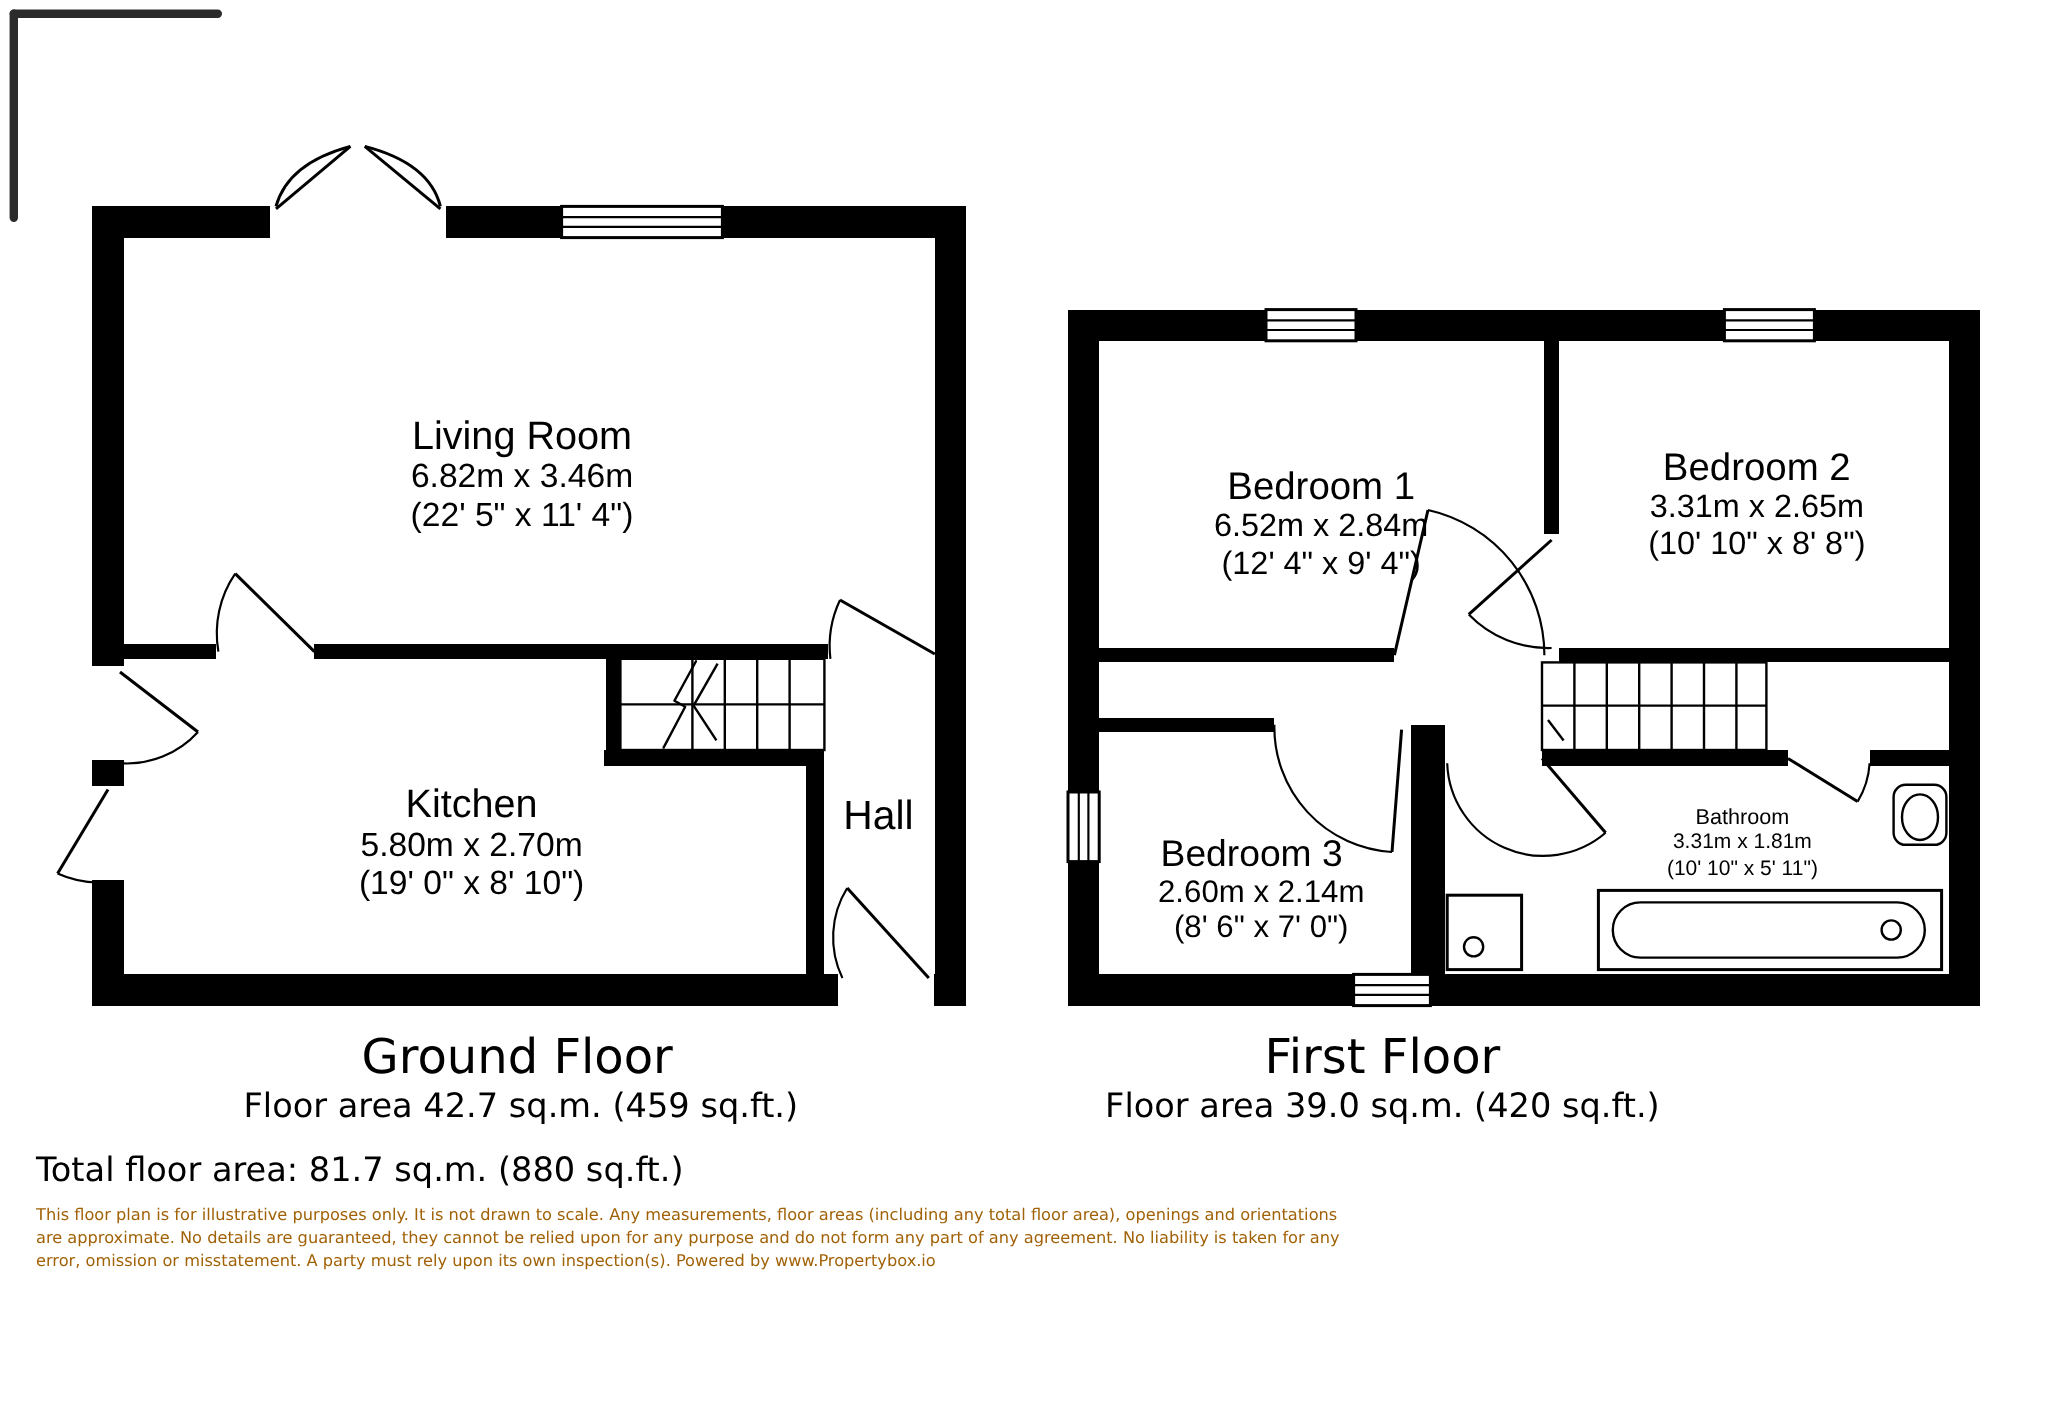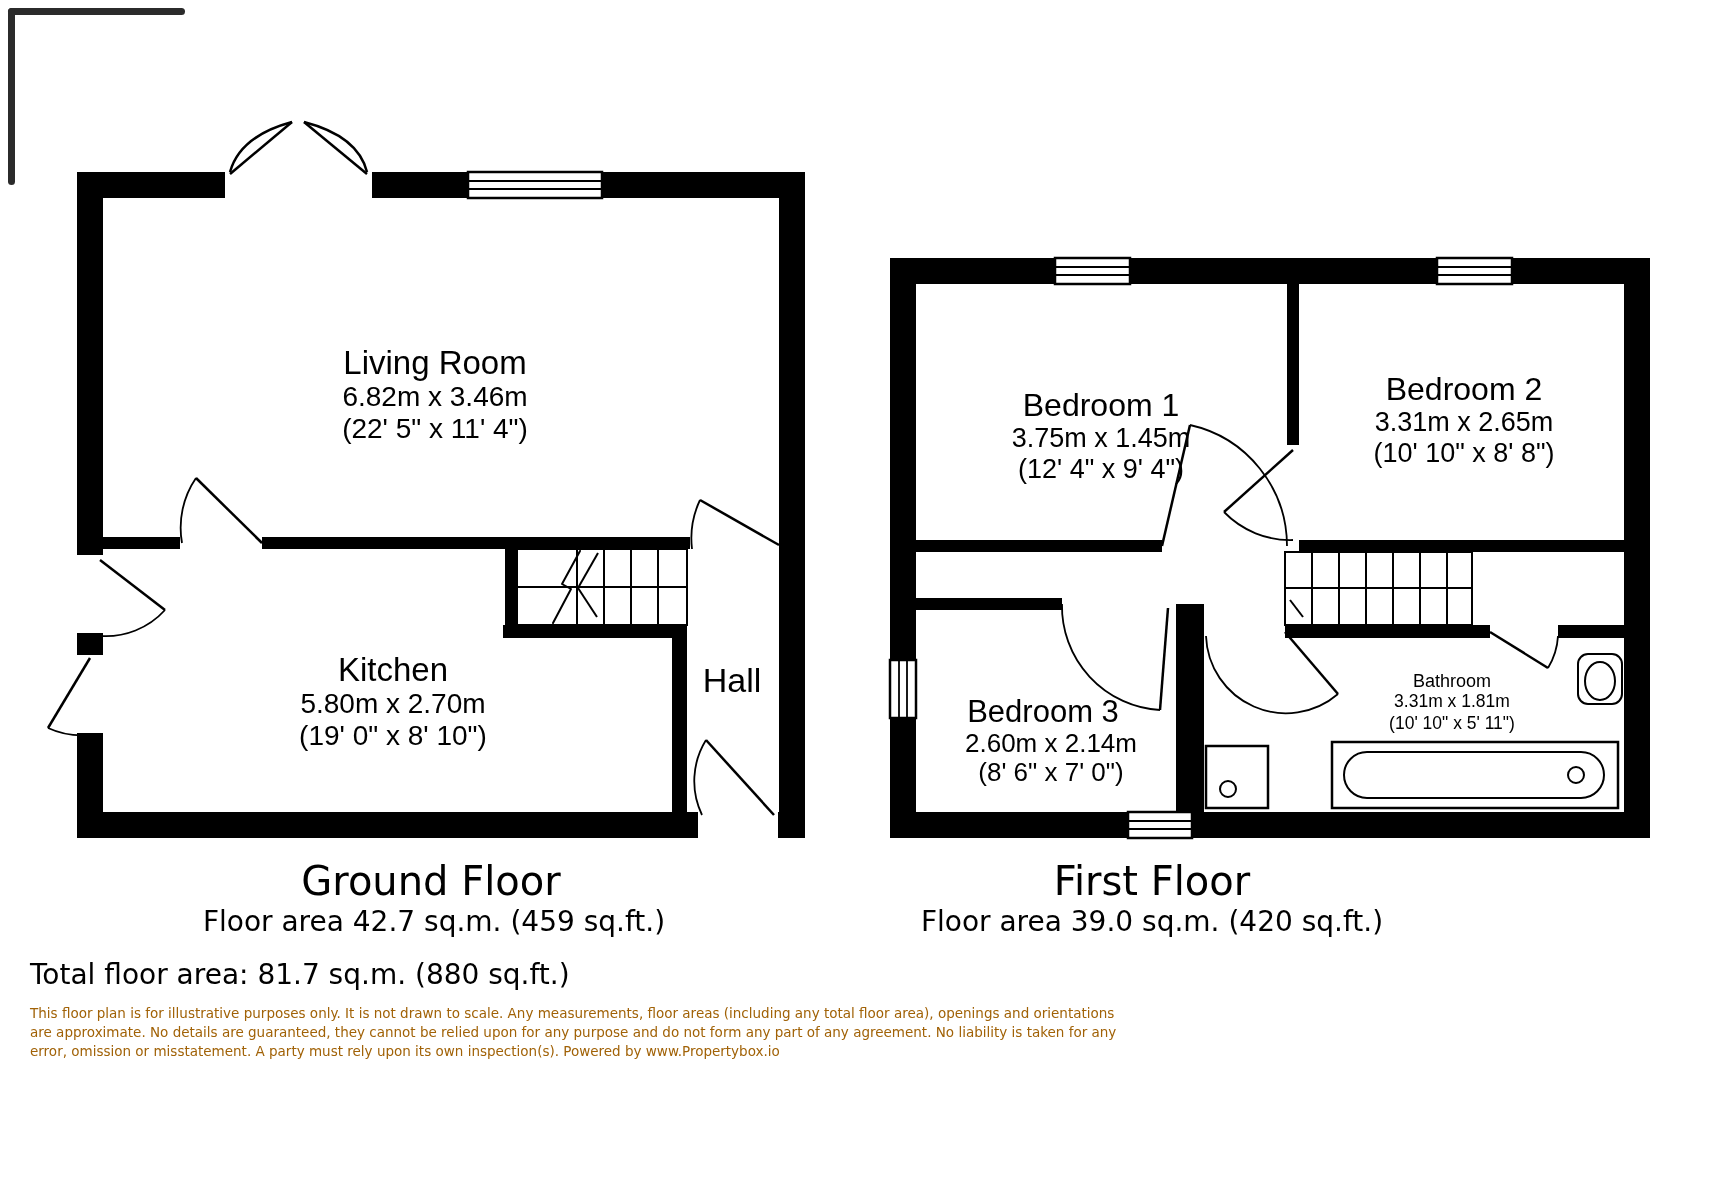--- a/index.html
+++ b/index.html
@@ -223,21 +223,21 @@
     <div class="rd-lg">5.80m x 2.70m</div>
     <div class="rd-lg">(19' 0" x 8' 10")</div>
   </div>
 
   <div class="room-label" style="left:732px;top:661px;">
     <div style="font-size:34px;">Hall</div>
   </div>
 
   <div class="room-label" style="left:1101px;top:387px;">
     <div class="rn-md">Bedroom 1</div>
-    <div class="rd-md">3.75m x 1.45m</div>
+    <div class="rd-md">6.52m x 2.84m</div>
     <div class="rd-md">(12' 4" x 9' 4")</div>
   </div>
 
   <div class="room-label" style="left:1464px;top:371px;">
     <div class="rn-md">Bedroom 2</div>
     <div class="rd-md">3.31m x 2.65m</div>
     <div class="rd-md">(10' 10" x 8' 8")</div>
   </div>
 
   <div class="room-label" style="left:1043px;top:694px;">

